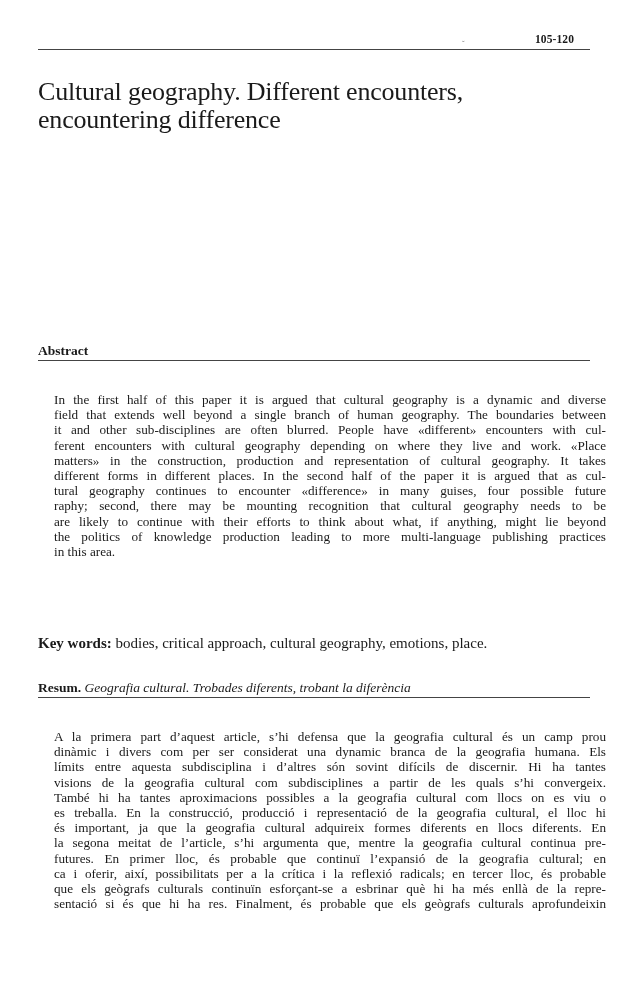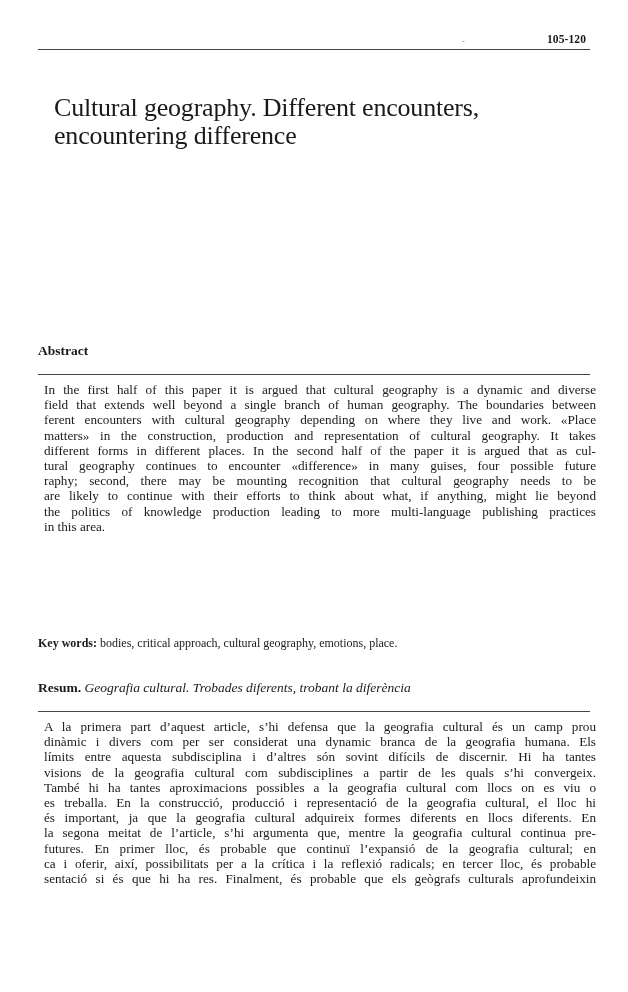--- a/index.html
+++ b/index.html
@@ -24,89 +24,89 @@
     .running-header {
       position: absolute;
       left: 0;
       top: 30px;
       width: 552px;
       height: 19px;
       border-bottom: 1px solid #444;
     }
     .page-range {
       position: absolute;
-      right: 4px;
+      right: 16px;
       top: 3px;
       font-size: 11.5px;
       font-weight: bold;
       letter-spacing: 0.1px;
     }
     .header-mark {
       position: absolute;
       left: 424px;
       top: 9px;
       font-size: 8px;
       color: #777;
     }
     .title {
       position: absolute;
       left: 0;
       top: 78px;
       width: 552px;
       font-size: 26px;
       line-height: 28px;
       font-weight: normal;
-      margin: 16px;
+      margin: 0;
       letter-spacing: -0.2px;
     }
     .section-head {
       position: absolute;
       left: 0;
       width: 552px;
       font-size: 13.5px;
       line-height: 18px;
-      padding-bottom: 14px;
+      padding-bottom: 0;
       border-bottom: 1px solid #444;
     }
     .abstract-head { top: 342px; }
     .resum-head { top: 679px; }
     .section-head .label {
       font-weight: bold;
     }
     .section-head .subtitle {
       font-style: italic;
     }
     .body-text {
       position: absolute;
       left: 0;
       width: 552px;
       font-size: 13.2px;
       line-height: 15.2px;
       text-align: justify;
       hyphens: manual;
-      margin: 6px;
+      margin: 16px;
     }
     .body-text .line {
       display: block;
       text-align: justify;
       text-align-last: justify;
       white-space: nowrap;
       overflow: hidden;
     }
     .body-text .line.last {
       text-align-last: left;
     }
     .abstract-body { top: 376px; }
     .resum-body { top: 713px; }
     .keywords {
       position: absolute;
       left: 0;
       top: 635px;
       width: 552px;
-      font-size: 12px;
+      font-size: 15px;
       line-height: 16px;
     }
     .keywords .label {
       font-weight: bold;
     }
   </style>
 </head>
 <body>
 
 <div class="page">
@@ -121,20 +121,21 @@
     <span>encountering difference</span>
   </h1>
 
   <div class="section-head abstract-head">
     <span class="label">Abstract</span>
   </div>
 
   <div class="body-text abstract-body">
     <span class="line">In the first half of this paper it is argued that cultural geography is a dynamic and diverse</span>
     <span class="line">field that extends well beyond a single branch of human geography. The boundaries between</span>
+    <span class="line">it and other sub-disciplines are often blurred. People have «different» encounters with cul-</span>
     <span class="line">ferent encounters with cultural geography depending on where they live and work. «Place</span>
     <span class="line">matters» in the construction, production and representation of cultural geography. It takes</span>
     <span class="line">different forms in different places. In the second half of the paper it is argued that as cul-</span>
     <span class="line">tural geography continues to encounter «difference» in many guises, four possible future</span>
     <span class="line">raphy; second, there may be mounting recognition that cultural geography needs to be</span>
     <span class="line">are likely to continue with their efforts to think about what, if anything, might lie beyond</span>
     <span class="line">the politics of knowledge production leading to more multi-language publishing practices</span>
     <span class="line last">in this area.</span>
   </div>
 
@@ -150,16 +151,17 @@
     <span class="line">A la primera part d’aquest article, s’hi defensa que la geografia cultural és un camp prou</span>
     <span class="line">dinàmic i divers com per ser considerat una dynamic branca de la geografia humana. Els</span>
     <span class="line">límits entre aquesta subdisciplina i d’altres són sovint difícils de discernir. Hi ha tantes</span>
     <span class="line">visions de la geografia cultural com subdisciplines a partir de les quals s’hi convergeix.</span>
     <span class="line">També hi ha tantes aproximacions possibles a la geografia cultural com llocs on es viu o</span>
     <span class="line">es treballa. En la construcció, producció i representació de la geografia cultural, el lloc hi</span>
     <span class="line">és important, ja que la geografia cultural adquireix formes diferents en llocs diferents. En</span>
     <span class="line">la segona meitat de l’article, s’hi argumenta que, mentre la geografia cultural continua pre-</span>
     <span class="line">futures. En primer lloc, és probable que continuï l’expansió de la geografia cultural; en</span>
     <span class="line">ca i oferir, així, possibilitats per a la crítica i la reflexió radicals; en tercer lloc, és probable</span>
+    <span class="line">que els geògrafs culturals continuïn esforçant-se a esbrinar què hi ha més enllà de la repre-</span>
     <span class="line">sentació si és que hi ha res. Finalment, és probable que els geògrafs culturals aprofundeixin</span>
   </div>
 
 </div>
 
 </body></html>

